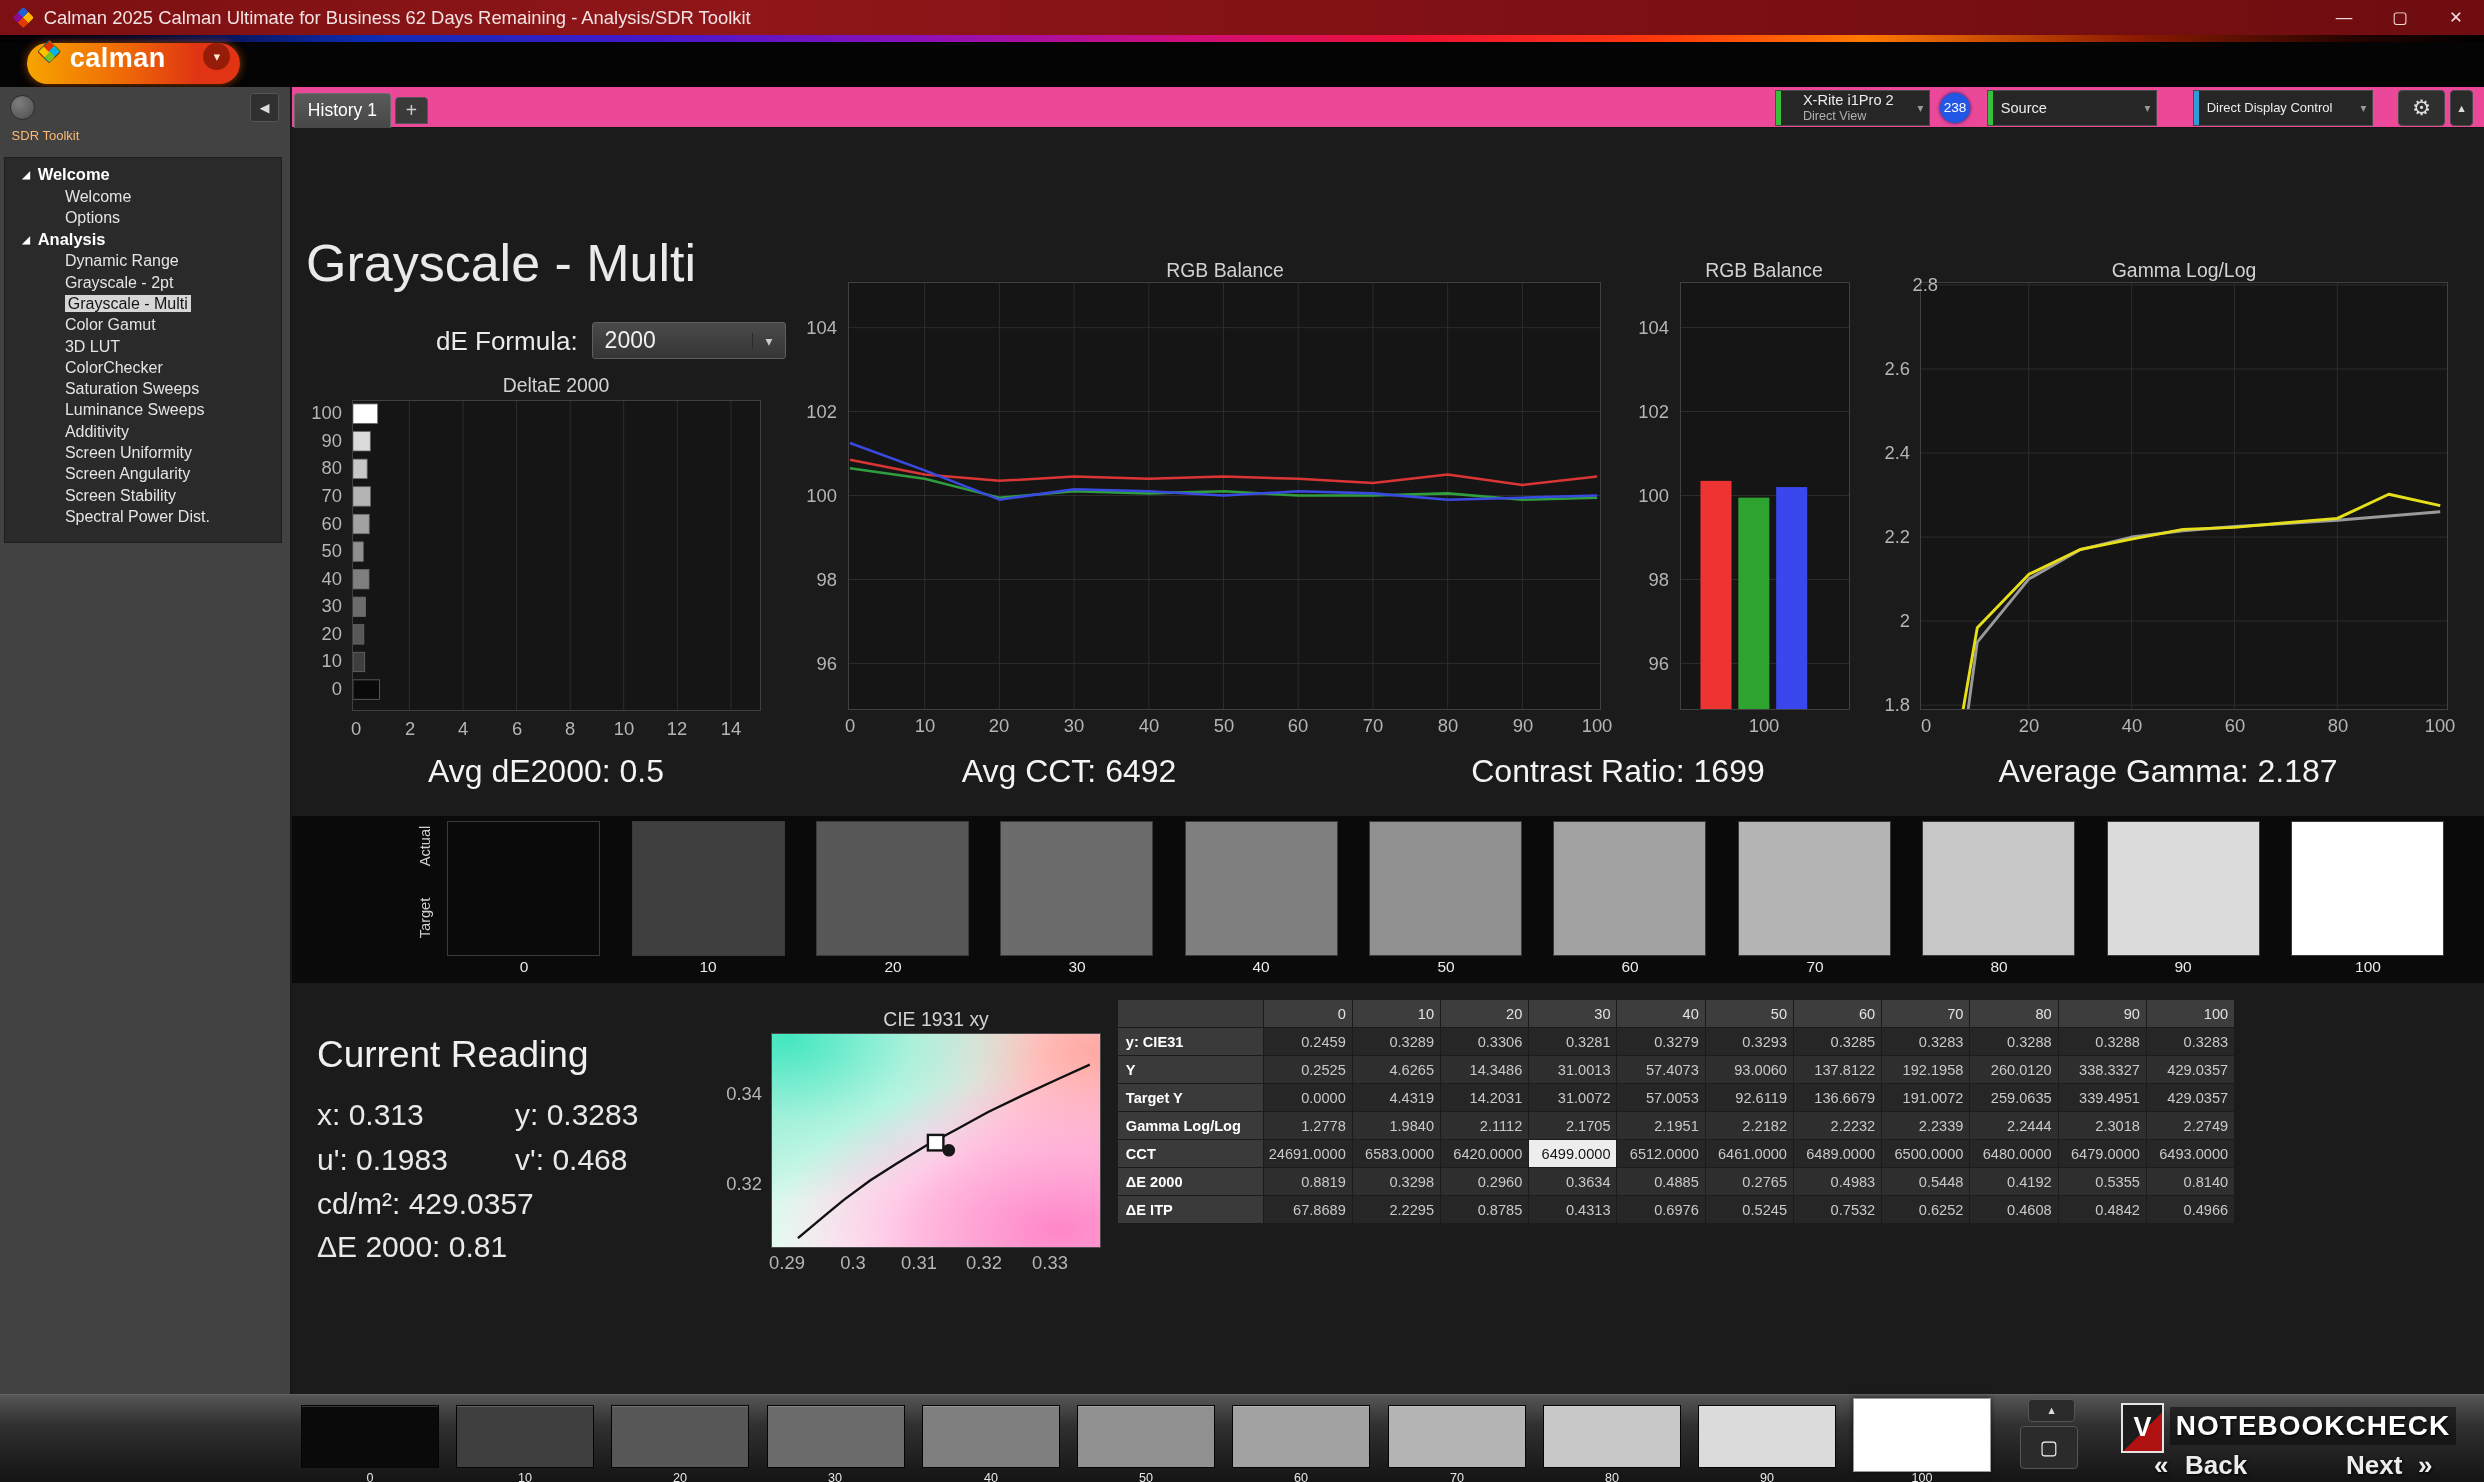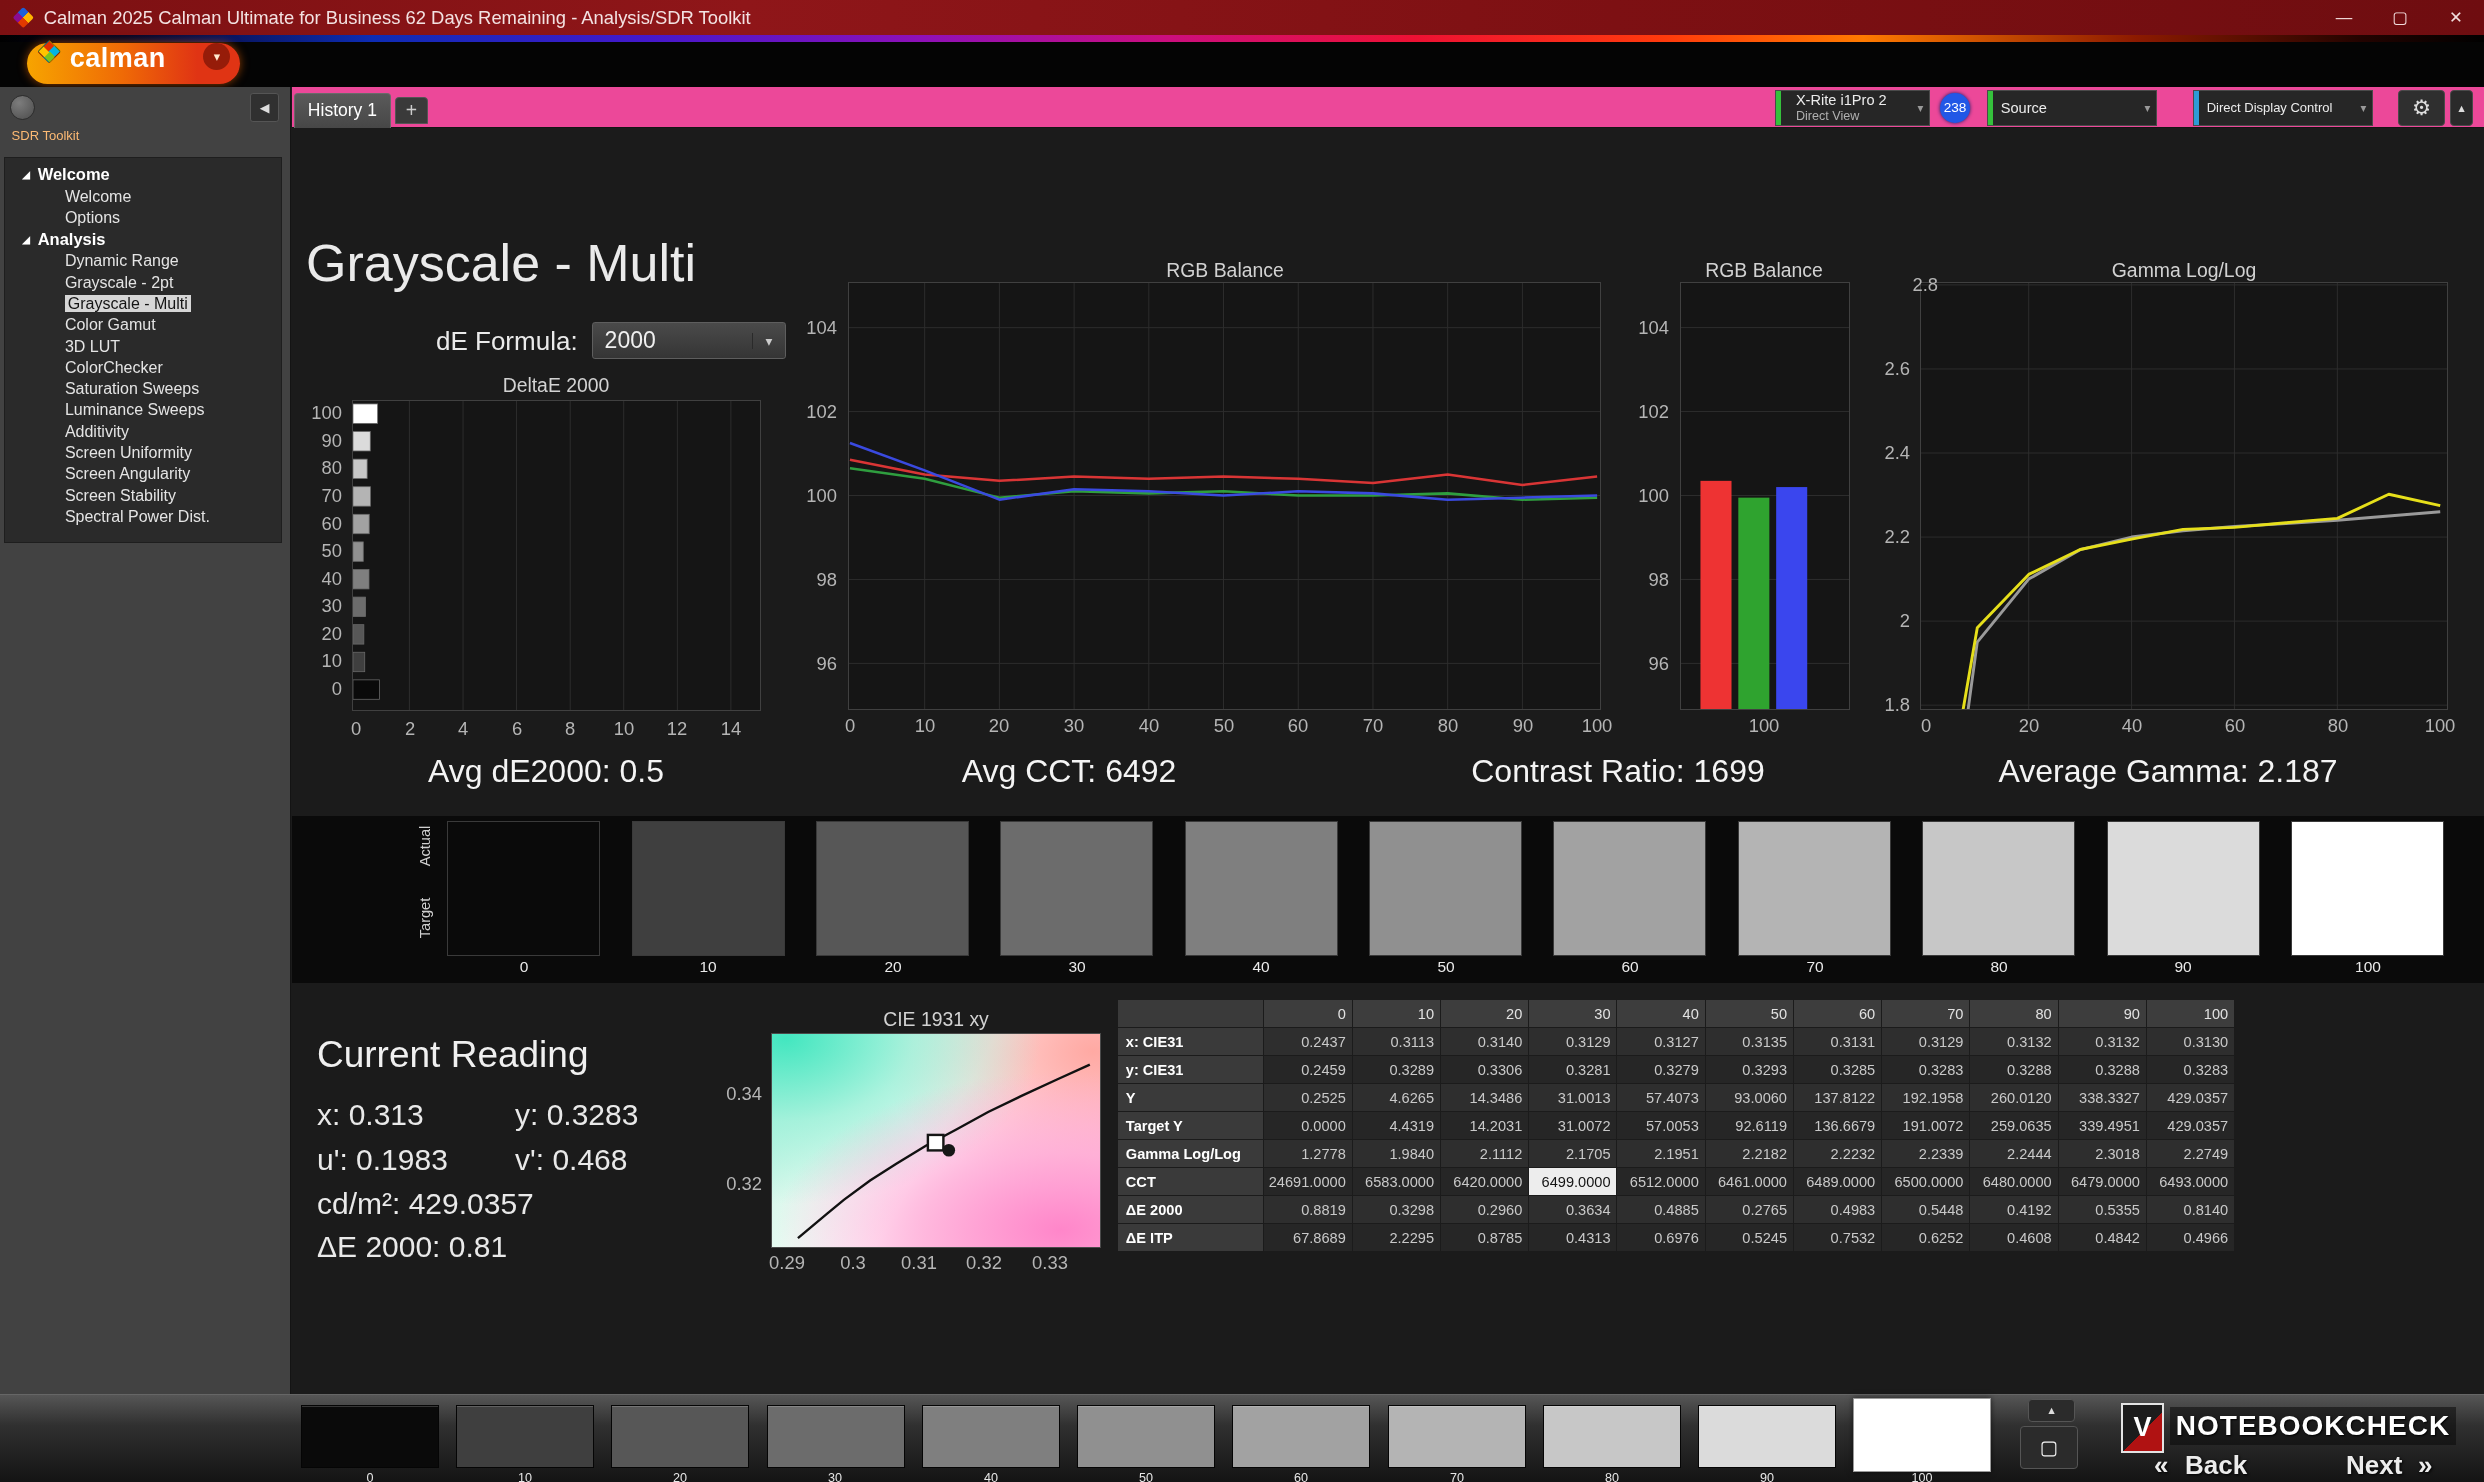--- a/index.html
+++ b/index.html
@@ -49,21 +49,21 @@
   
   #tabsrow{position:absolute;left:292px;top:87px;width:2192px;height:41px;background:#ec4899;border-bottom:1px solid #151515;}
   #tab-history{position:absolute;left:1.9px;top:5.8px;width:97px;height:35px;
     background:linear-gradient(180deg,#5a5a5a,#474747);border:1px solid #6a6a6a;border-bottom:none;
     border-radius:3.9px 3.9px 0 0;color:#fff;font-size:17.5px;display:flex;align-items:center;justify-content:center;}
   #tab-add{position:absolute;left:103px;top:9.7px;width:33px;height:27px;background:#3a3a3a;border:1px solid #555;
     border-radius:3.9px 3.9px 0 0;color:#ccc;font-size:19.4px;display:flex;align-items:center;justify-content:center;}
   .dd{position:absolute;top:2.9px;height:36px;background:#262626;border:1px solid #4a4a4a;display:flex;align-items:center;}
   .dd .bar{width:4.9px;height:100%;flex:0 0 4.9px;}
   .dd .chev{margin-left:auto;margin-right:5.8px;color:#999;font-size:11.6px;}
-  .dd-lines{padding-left:15px;line-height:1.15;}
+  .dd-lines{padding-left:22px;line-height:1.15;}
   .dd-lines .l1{font-size:14.6px;color:#ececec;}
   .dd-lines .l2{font-size:12.6px;color:#b0b0b0;}
   .dd-single{padding-left:7.8px;font-size:14.6px;color:#ececec;white-space:nowrap;}
   #meter-badge{position:absolute;left:1648px;top:5.8px;width:30px;height:30px;border-radius:50%;
     background:#2257e6;color:#fff;font-size:13.6px;display:flex;align-items:center;justify-content:center;
     box-shadow:0 0 3.9px #0a1f66;}
   .tool-btn{position:absolute;top:2.9px;height:36px;background:#2f2f2f;border:1px solid #4a4a4a;border-radius:3.9px;
     color:#ddd;display:flex;align-items:center;justify-content:center;}
 
   
@@ -299,34 +299,20 @@
             <th class="num">10</th>
             <th class="num">20</th>
             <th class="num">30</th>
             <th class="num">40</th>
             <th class="num">50</th>
             <th class="num">60</th>
             <th class="num">70</th>
             <th class="num">80</th>
             <th class="num">90</th>
             <th class="num">100</th>
-          </tr>
-          <tr class="even">
-            <td class="lbl">x: CIE31</td>
-            <td class="num">0.2437</td>
-            <td class="num">0.3113</td>
-            <td class="num">0.3140</td>
-            <td class="num">0.3129</td>
-            <td class="num">0.3127</td>
-            <td class="num">0.3135</td>
-            <td class="num">0.3131</td>
-            <td class="num">0.3129</td>
-            <td class="num">0.3132</td>
-            <td class="num">0.3132</td>
-            <td class="num">0.3130</td>
           </tr>
           <tr class="odd">
             <td class="lbl">y: CIE31</td>
             <td class="num">0.2459</td>
             <td class="num">0.3289</td>
             <td class="num">0.3306</td>
             <td class="num">0.3281</td>
             <td class="num">0.3279</td>
             <td class="num">0.3293</td>
             <td class="num">0.3285</td>

